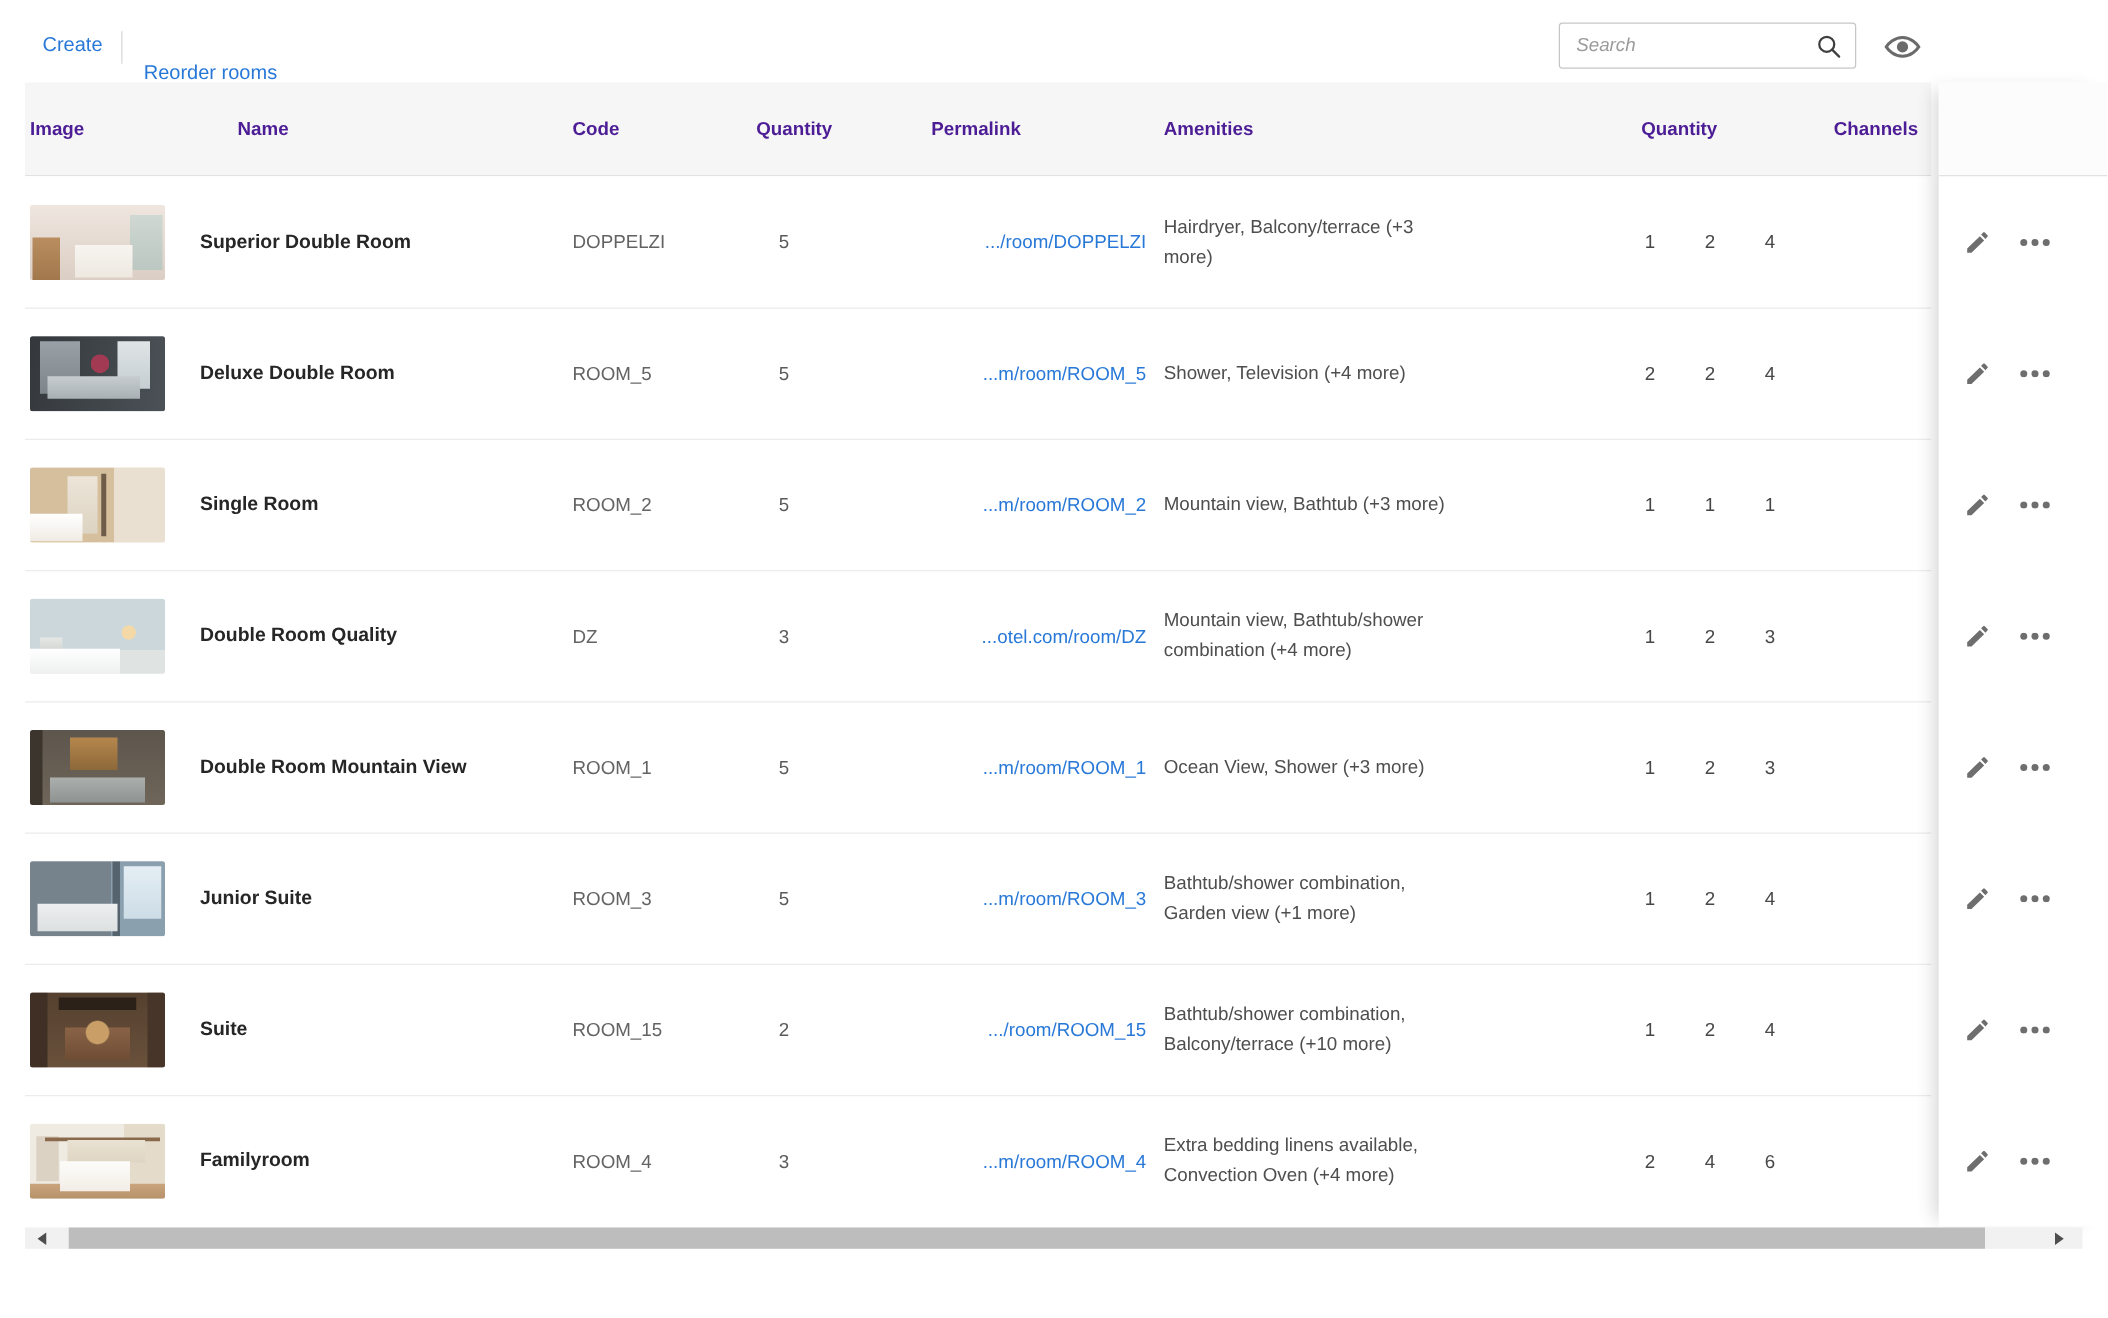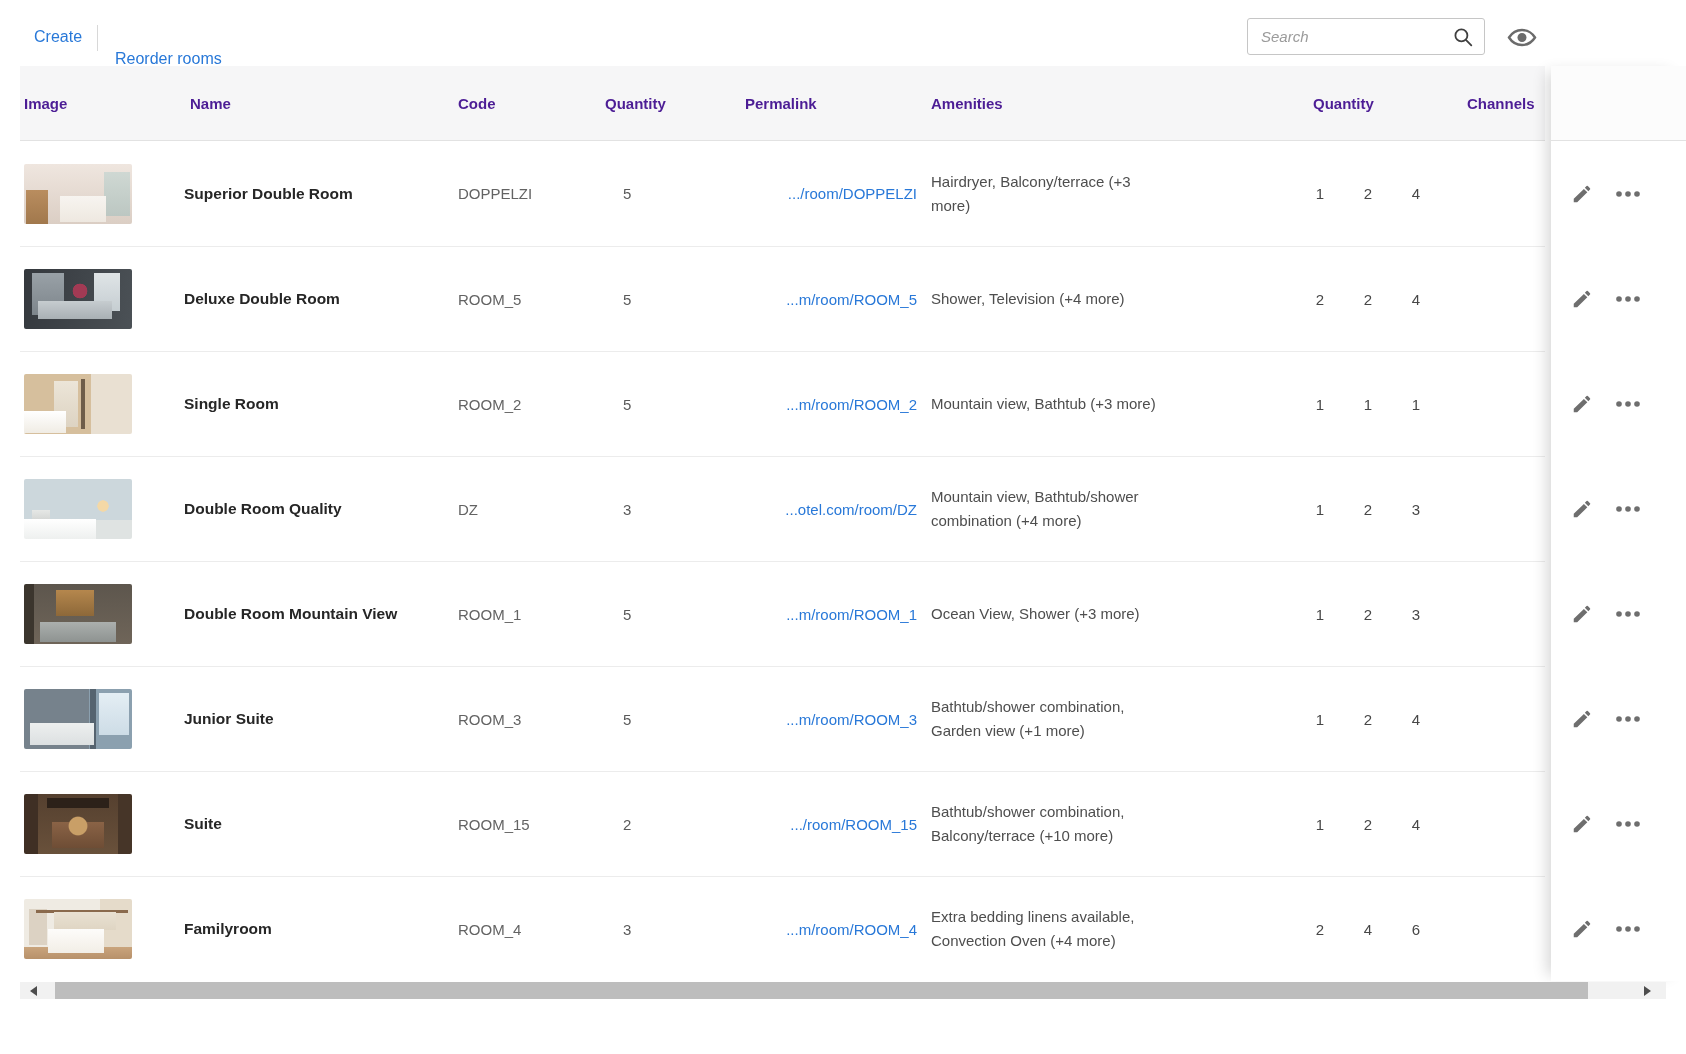--- a/index.html
+++ b/index.html
@@ -33,21 +33,21 @@
   .hcell{position:absolute;top:0;bottom:0;display:flex;align-items:center;
     font-size:15px;font-weight:600;color:#4c1d95;}
   .h-image{left:4px;}  .h-name{left:148px;margin-left:22px;}  .h-code{left:438px;}
   .h-qty{left:585px;}  .h-link{left:725px;}  .h-amen{left:911px;}
   .h-occ{left:1293px;} .h-chan{left:1447px;text-align:center;}
 
   .row{height:105px;position:relative;background:#fff;box-sizing:border-box;}
   .row + .row{border-top:1px solid #ececec;}
   .cell{position:absolute;top:0;bottom:0;display:flex;align-items:center;font-size:15px;color:#5a5a5a;}
   .c-image{left:4px;width:140px;}
-  .c-name{left:164px;width:282px;font-weight:700;font-size:15.5px;color:#262626;}
+  .c-name{left:140px;width:282px;font-weight:700;font-size:15.5px;color:#262626;}
   .c-code{left:438px;width:140px;color:#636363;}
   .c-qty{left:603px;width:80px;color:#5a5a5a;}
   .c-link{left:640px;width:257px;justify-content:flex-end;text-align:center;}
   .plink{color:#2878d8;font-size:15px;cursor:pointer;}
   .c-amen{left:911px;width:235px;color:#4e4e4e;line-height:24px;}
   .c-occ{width:44px;justify-content:center;color:#474747;}
   .c-occ1{left:1278px;} .c-occ2{left:1326px;} .c-occ3{left:1374px;}
 
   
   .thumb{width:108px;height:60px;border-radius:2px;background-repeat:no-repeat;}

